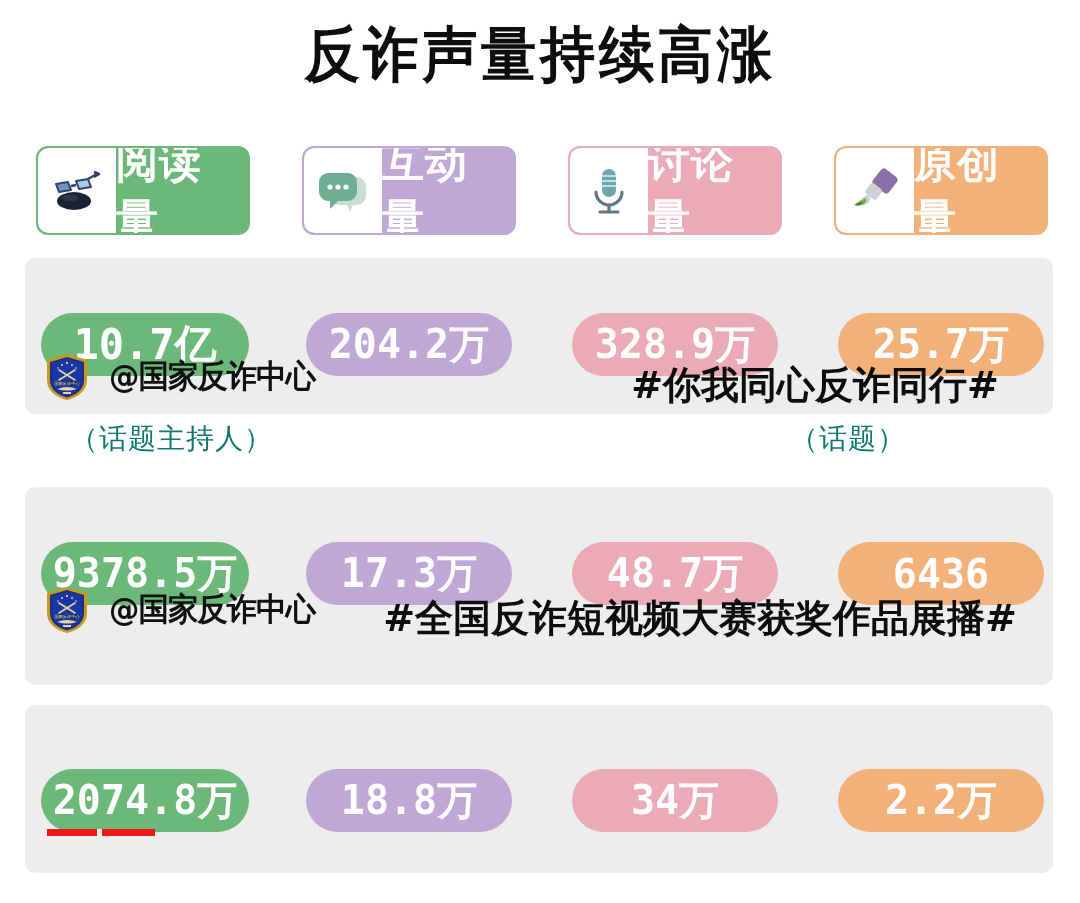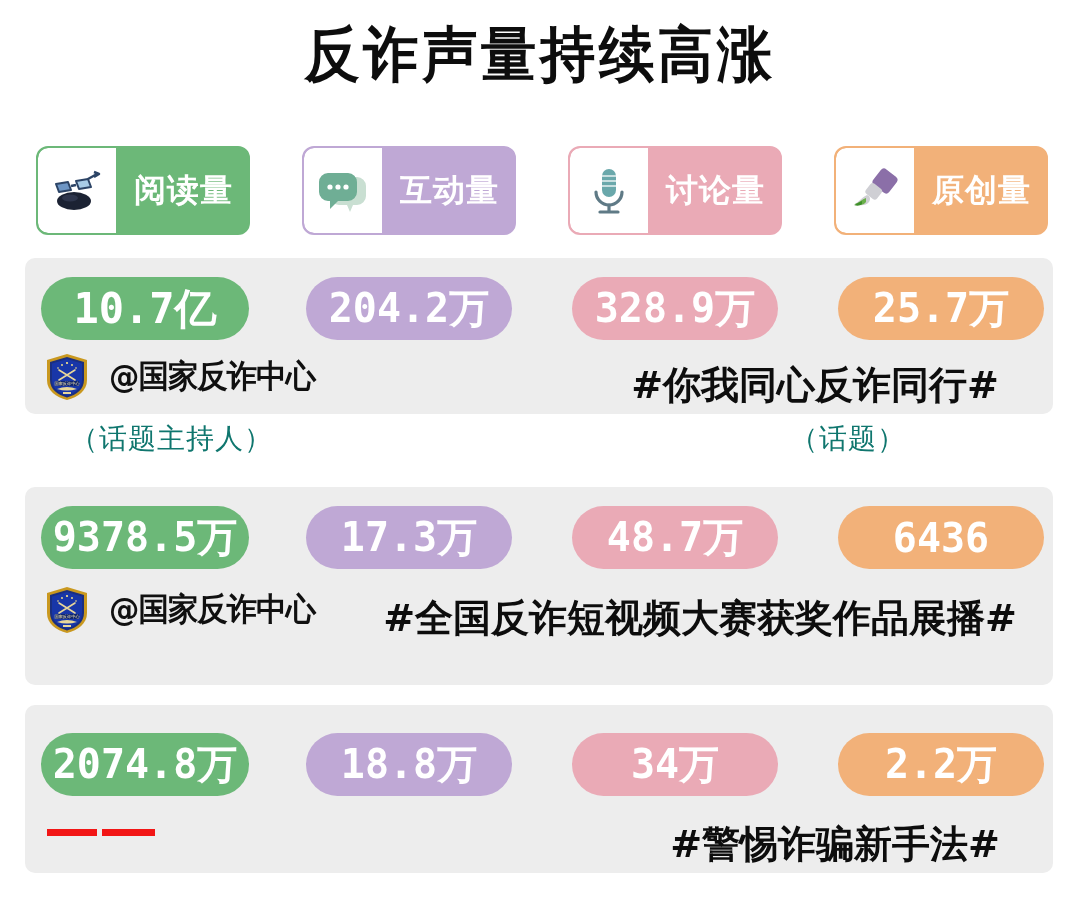--- a/index.html
+++ b/index.html
@@ -60,26 +60,25 @@
     flex: 0 0 78px;
     border-top-left-radius: 10px;
     border-bottom-left-radius: 10px;
   }
   .badge-label {
     flex: 1;
     display: flex;
     align-items: center;
     justify-content: center;
     color: #ffffff;
-    font-size: 32px;
+    font-size: 42px;
     font-weight: 800;
     letter-spacing: 1px;
     font-family: "DejaVu Sans", sans-serif;
     padding-right: 6px;
-    padding-left: 9px;
   }
   .badge:nth-child(1) { left: 0px;   background: #6cb878; border: 2px solid #6cb878; }
   .badge:nth-child(2) { left: 266px; background: #bfa8d5; border: 2px solid #bfa8d5; }
   .badge:nth-child(3) { left: 532px; background: #eaaab6; border: 2px solid #eaaab6; }
   .badge:nth-child(4) { left: 798px; background: #f2b179; border: 2px solid #f2b179; }
 
   
   .panel {
     position: absolute;
     left: 25px;
@@ -98,20 +97,21 @@
     border-radius: 32px;
     display: flex;
     align-items: center;
     justify-content: center;
     color: #ffffff;
     font-weight: 800;
     font-family: "DejaVu Sans Mono", monospace;
     letter-spacing: 0px;
     box-sizing: border-box;
     white-space: nowrap;
+    margin-top: 36px;
   }
   .pill.c0 { background: #6cb878; }
   .pill.c1 { background: #bfa8d5; }
   .pill.c2 { background: #eaaab6; }
   .pill.c3 { background: #f2b179; }
 
   .pill.col0 { left: 16px;  width: 208px; }
   .pill.col1 { left: 281px; width: 206px; }
   .pill.col2 { left: 547px; width: 206px; }
   .pill.col3 { left: 813px; width: 206px; }
@@ -334,15 +334,14 @@
 
 <div class="panel" id="panel-2">
   <div class="row-pills">
     <div class="pill c0 col0 small">2074.8万</div>
     <div class="pill c1 col1 small">18.8万</div>
     <div class="pill c2 col2 small">34万</div>
     <div class="pill c3 col3 small">2.2万</div>
   </div>
   <div class="subrow">
     <div class="dash-placeholder"></div>
-    <div class="topic">#警惕诈骗新手法#</div>
   </div>
 </div>
 
 </body></html>

